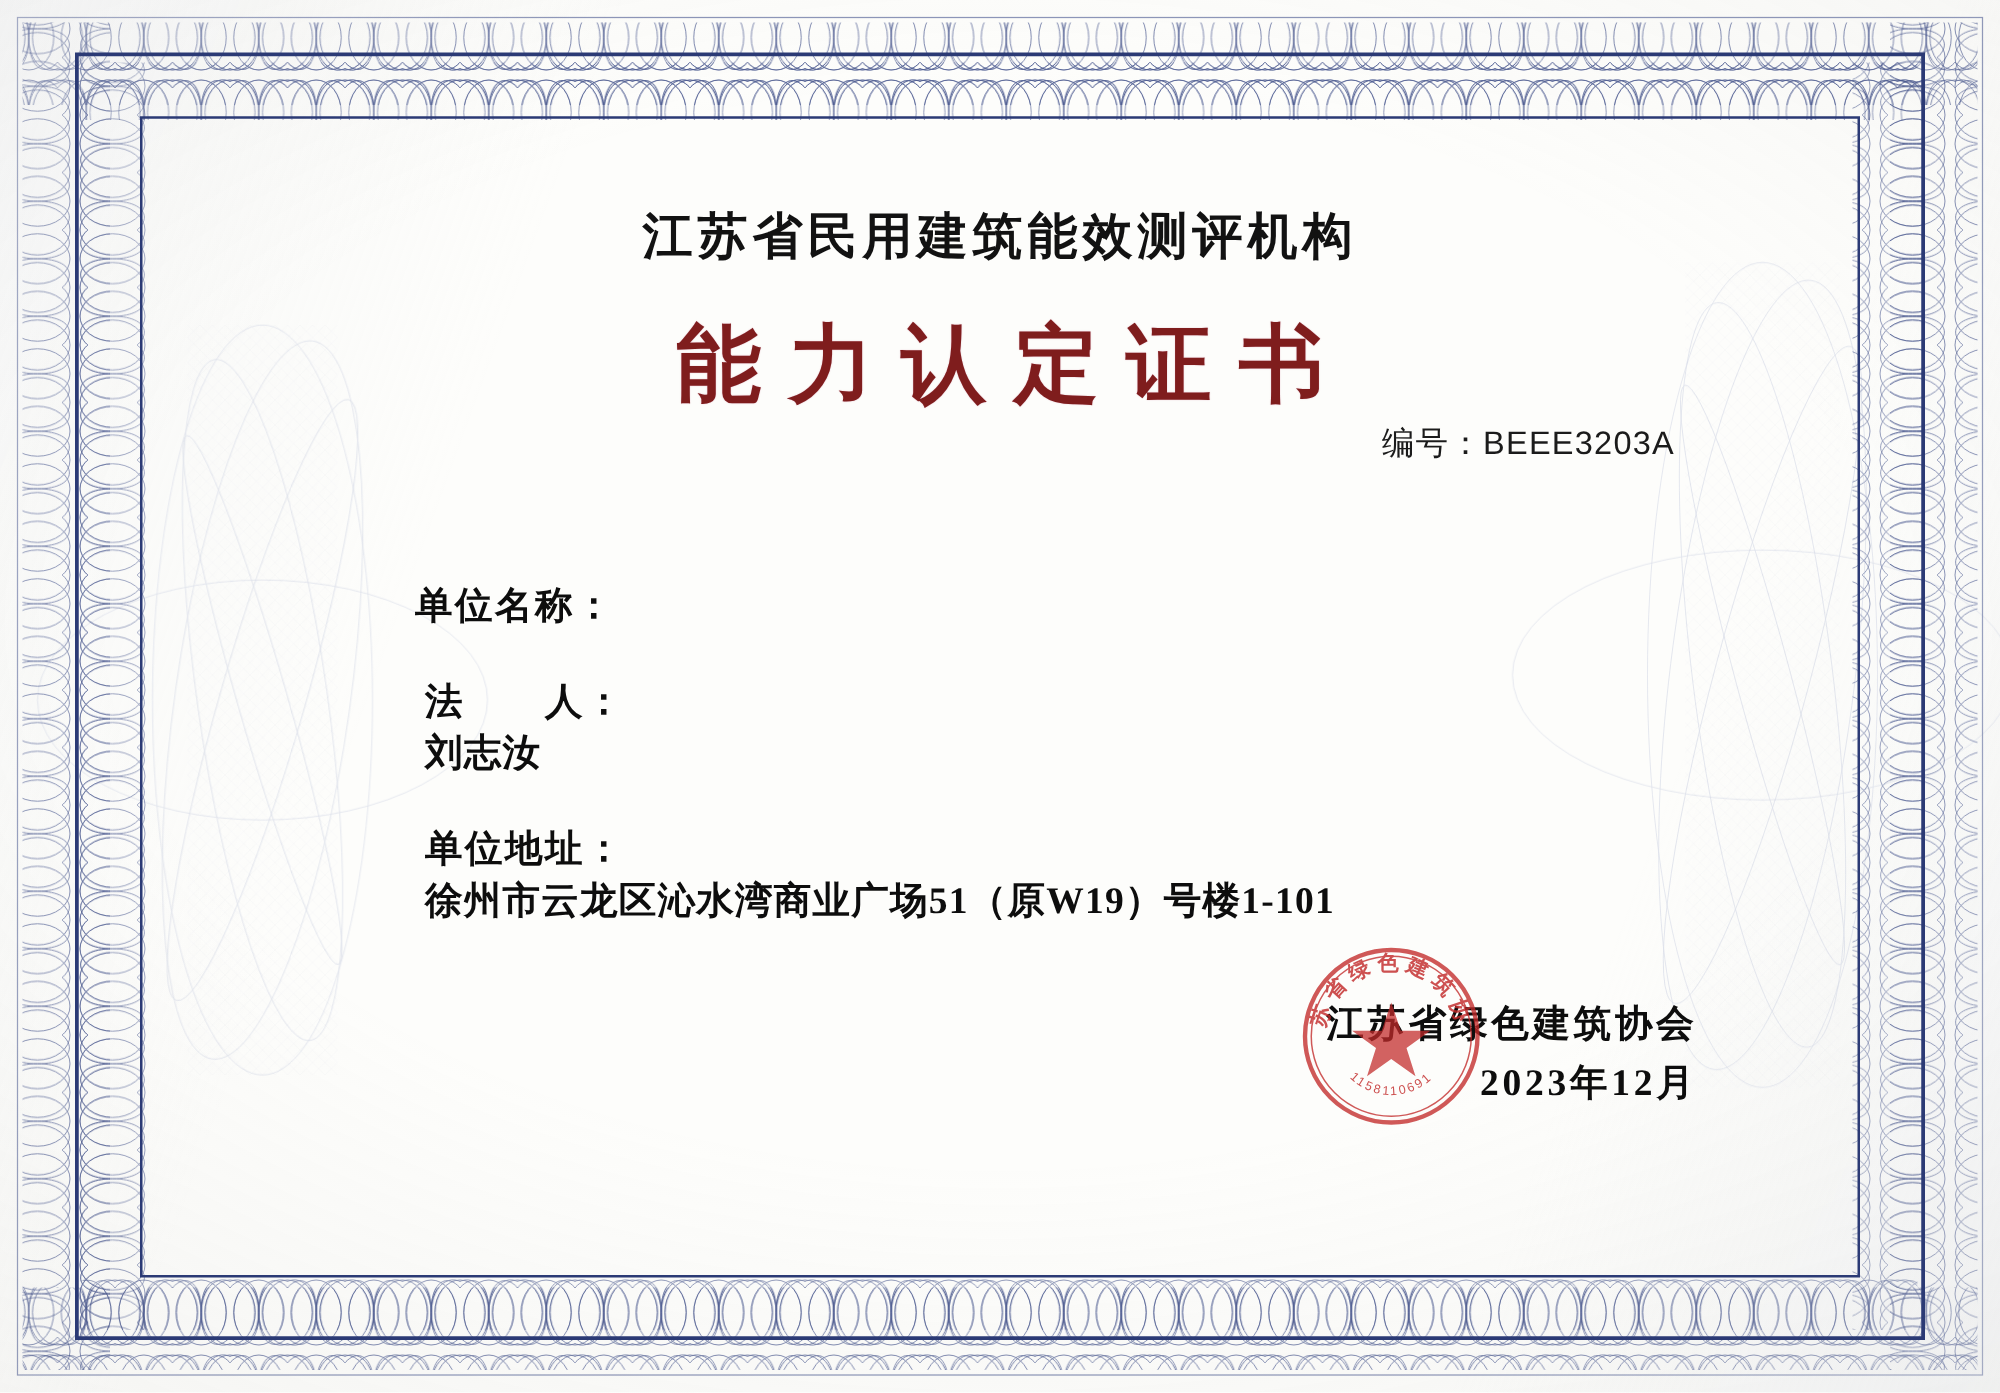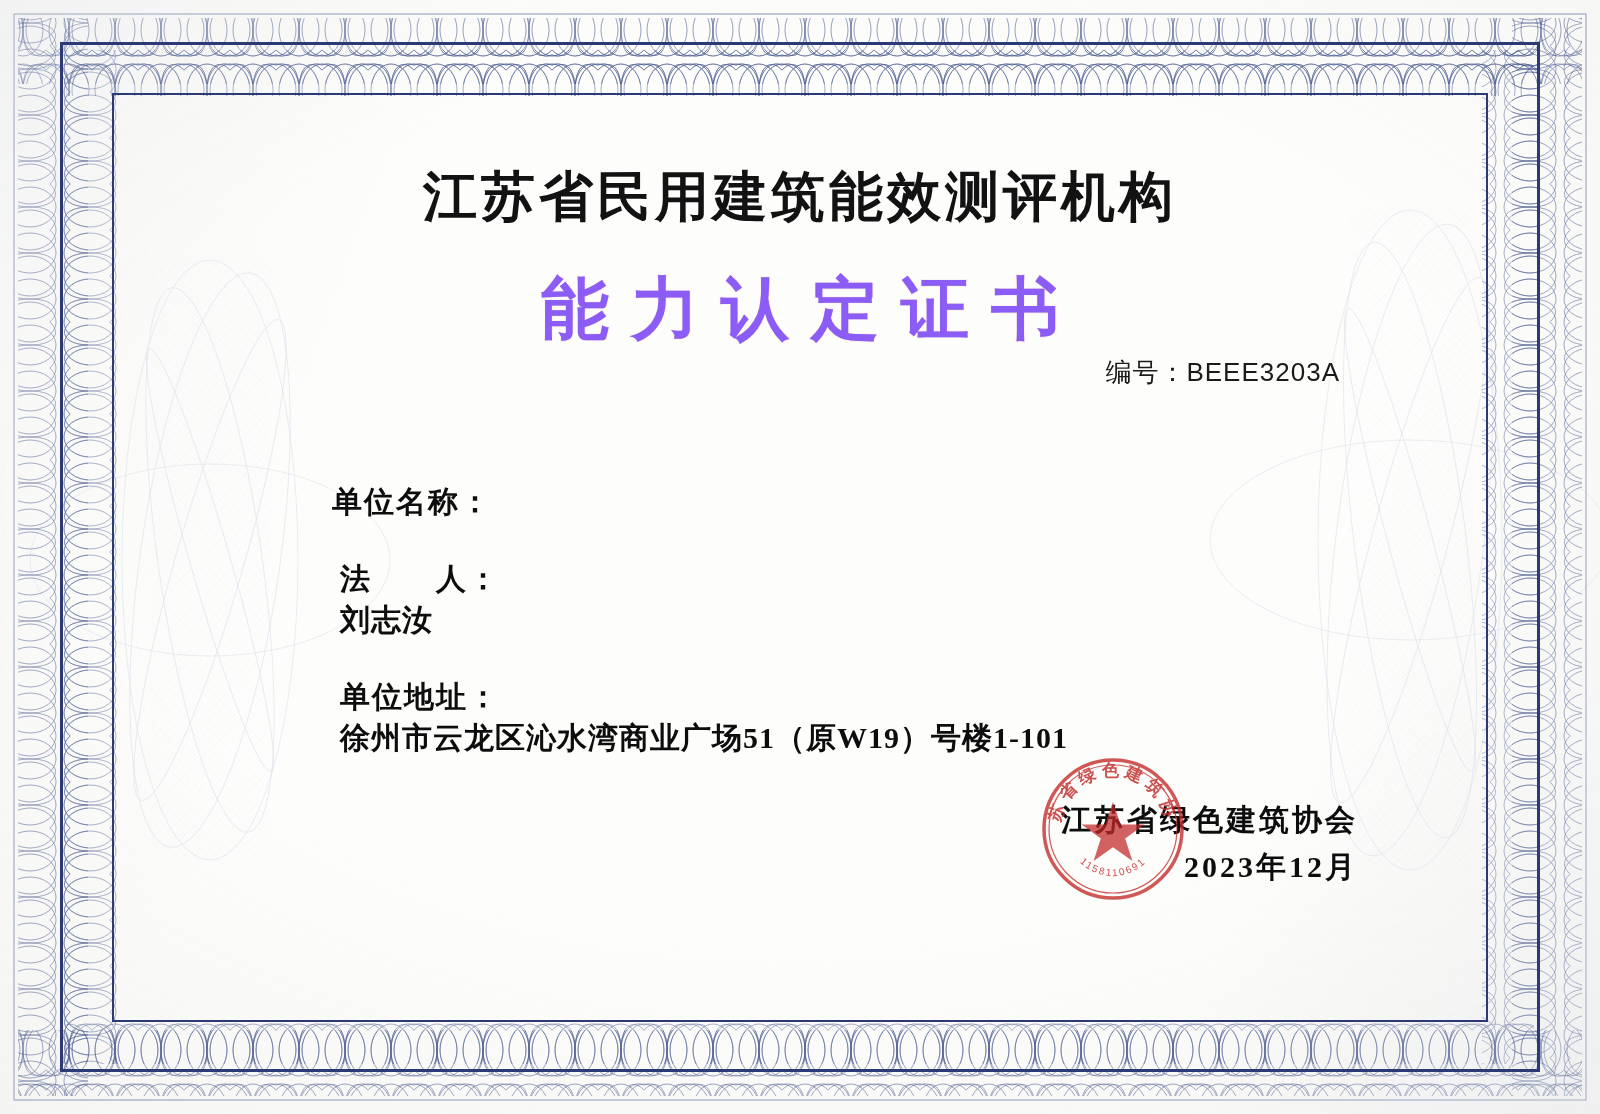--- a/index.html
+++ b/index.html
@@ -53,35 +53,35 @@
   
   .content {
     position: absolute;
     left: 112px; top: 93px; right: 112px; bottom: 92px;
     padding: 0;
   }
 
   .title-main {
     text-align: center;
     margin-top: 68px;
-    font-size: 54px;
+    font-size: 40px;
     font-weight: bold;
     letter-spacing: 4px;
     color: #121212;
     font-family: Liberation Sans, sans-serif;
   }
 
   .title-sub {
     text-align: center;
     margin-top: 30px;
     font-size: 68px;
     font-weight: bold;
     letter-spacing: 22px;
     text-indent: 22px;
-    color: #8b5cf6;
+    color: #7f1d1d;
     font-family: "Liberation Serif", "DejaVu Serif", serif;
     text-shadow: 0 0 1px rgba(160,0,70,0.35);
   }
 
   .serial {
     padding-right: 148px;
     text-align: right;
     font-size: 26px;
     color: #1b1b1b;
     letter-spacing: 1px;

